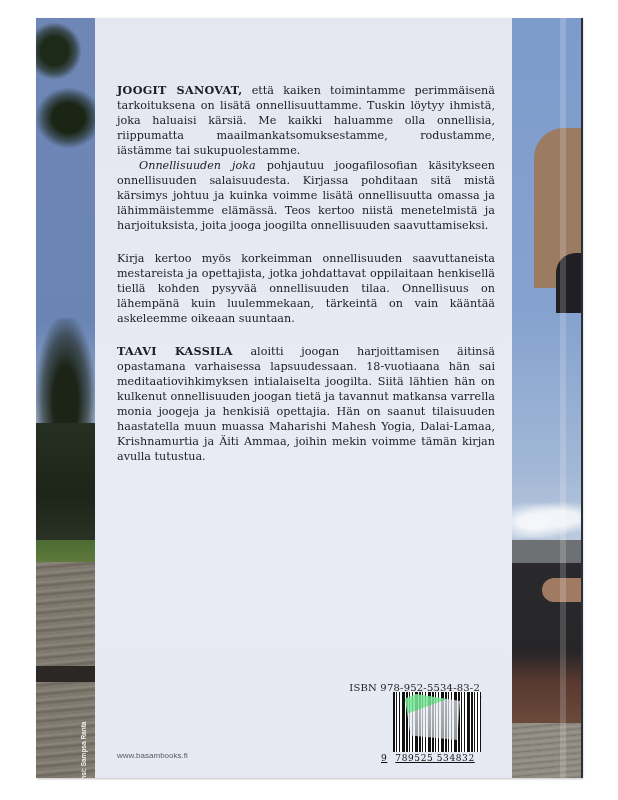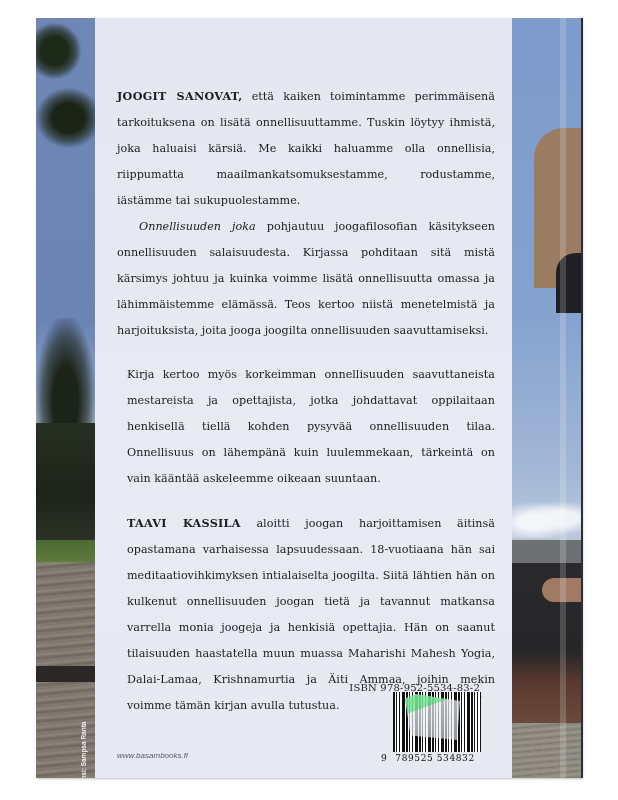--- a/index.html
+++ b/index.html
@@ -37,30 +37,30 @@
     font-family: "Liberation Sans", sans-serif; font-size: 6.5px; color: #f2f2f2; font-weight: bold;
     white-space: nowrap; text-align: left;
   }
   
   .panel {
     position: absolute; left: 59px; top: 0; width: 417px; height: 760px;
     background: linear-gradient(180deg, #e4e7f0 0%, #e8ebf3 60%, #e6e9f2 100%);
   }
   .body-text {
     position: absolute; left: 22px; top: 65px; width: 378px;
-    font-size: 11.2px; line-height: 26px; color: #1d1d22; text-align: justify;
+    font-size: 11.2px; line-height: 15px; color: #1d1d22; text-align: justify;
   }
   .body-text p { margin: 0; }
   .body-text p.indent { text-indent: 22px; }
-  .body-text p.gap { margin-top: 18px; margin-left: 10px; }
+  .body-text p.gap { margin-top: 18px; }
   .sc { font-variant: small-caps; font-weight: bold; letter-spacing: 0.3px; }
   .it { font-style: italic; }
   .website {
     position: absolute; left: 22px; top: 733px;
-    font-family: "Liberation Sans", sans-serif; font-size: 8px; color: #555a66; font-style: italic;
+    font-family: "Liberation Sans", sans-serif; font-size: 8px; color: #555a66;
   }
   .class-code {
     position: absolute; right: 30px; top: 673px;
     font-size: 8.5px; color: #222;
   }
   .isbn {
     position: absolute; right: 32px; top: 664px;
     font-size: 10px; color: #222; letter-spacing: 0.2px;
   }
   .barcode {
@@ -69,21 +69,21 @@
       #111 0px, #111 2px, #fff 2px, #fff 3px, #111 3px, #111 4px, #fff 4px, #fff 6px,
       #111 6px, #111 7px, #fff 7px, #fff 9px, #111 9px, #111 12px, #fff 12px, #fff 13px);
   }
   .barcode-sticker {
     position: absolute; left: 310px; top: 676px; width: 55px; height: 46px;
     background: linear-gradient(160deg, rgba(120,230,150,0.9) 0%, rgba(120,230,150,0.85) 30%, rgba(230,235,240,0.75) 32%, rgba(230,235,240,0.6) 100%);
     clip-path: polygon(0 10%, 20% 0, 100% 15%, 95% 100%, 10% 90%);
   }
   .barcode-digits {
     position: absolute; left: 286px; top: 735px; width: 100px;
-    font-size: 9px; color: #111; letter-spacing: 0.6px; white-space: nowrap;
+    font-size: 9px; color: #111; letter-spacing: 0.6px; white-space: nowrap; text-decoration: underline;
   }
   .barcode-digits .lead { margin-right: 8px; }
   
   .right-strip {
     position: absolute; left: 476px; top: 0; width: 70px; height: 760px; overflow: hidden;
     background: linear-gradient(180deg, #7d9bcb 0%, #86a3cf 40%, #a3b8d6 60%, #b9c8dc 68%);
   }
   .right-strip .spine-line { position: absolute; left: 48px; top: 0; width: 6px; height: 760px;
     background: rgba(255,255,255,0.18); }
   .right-strip .shoulder { position: absolute; left: 22px; top: 110px; width: 60px; height: 160px;

